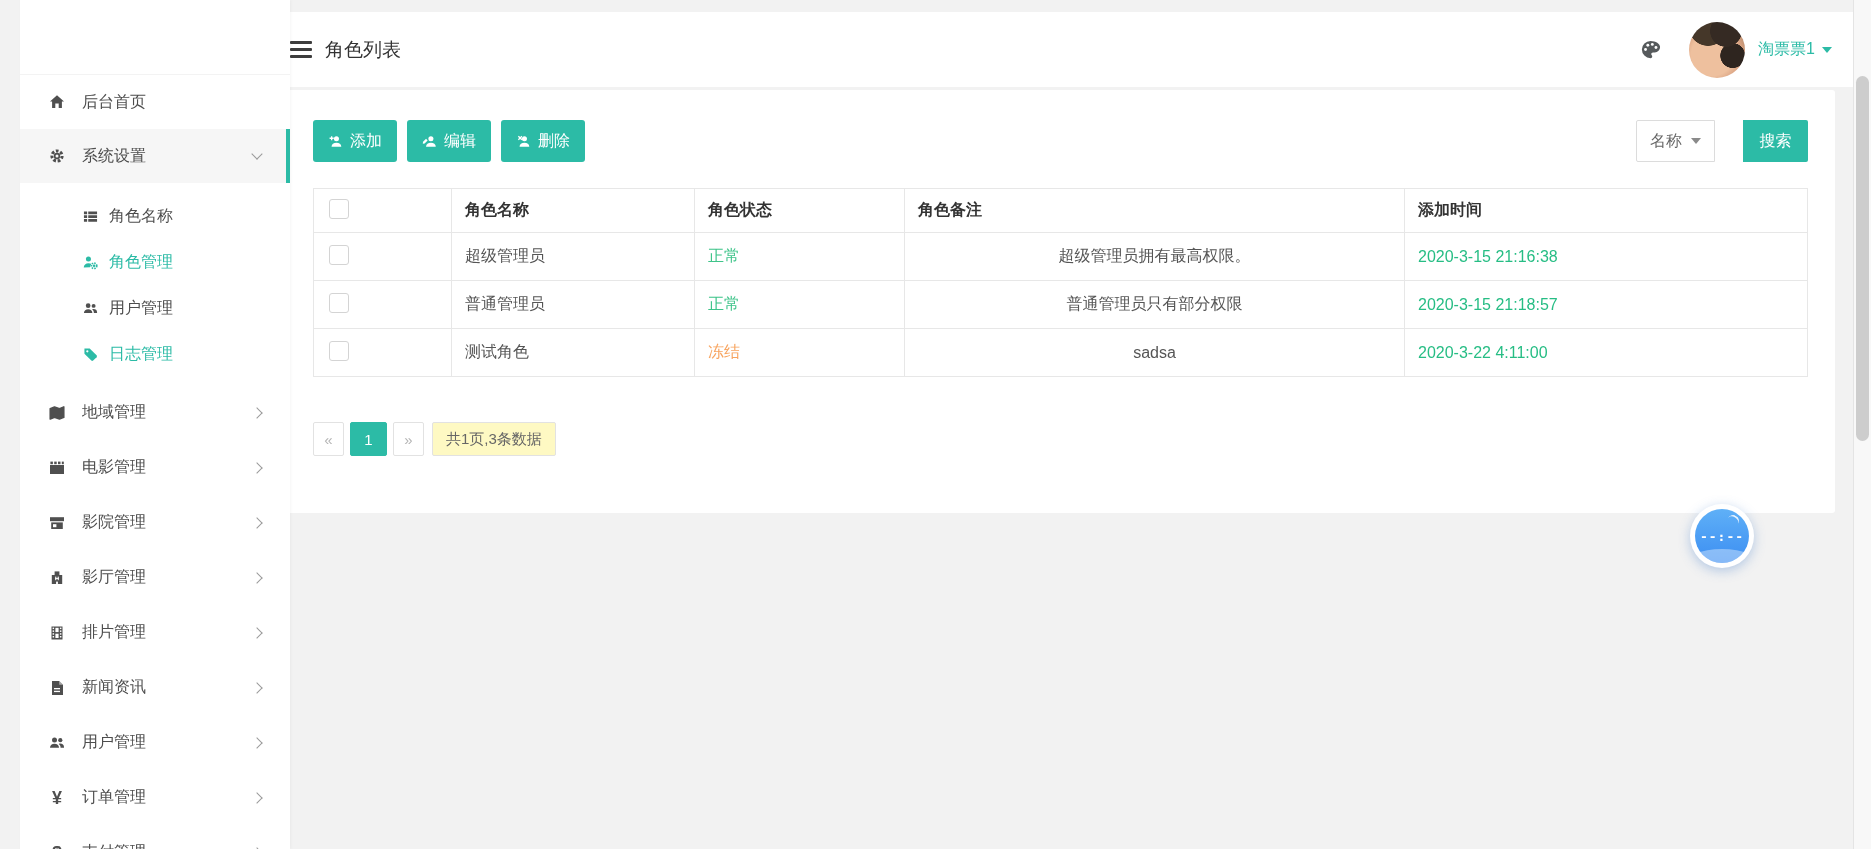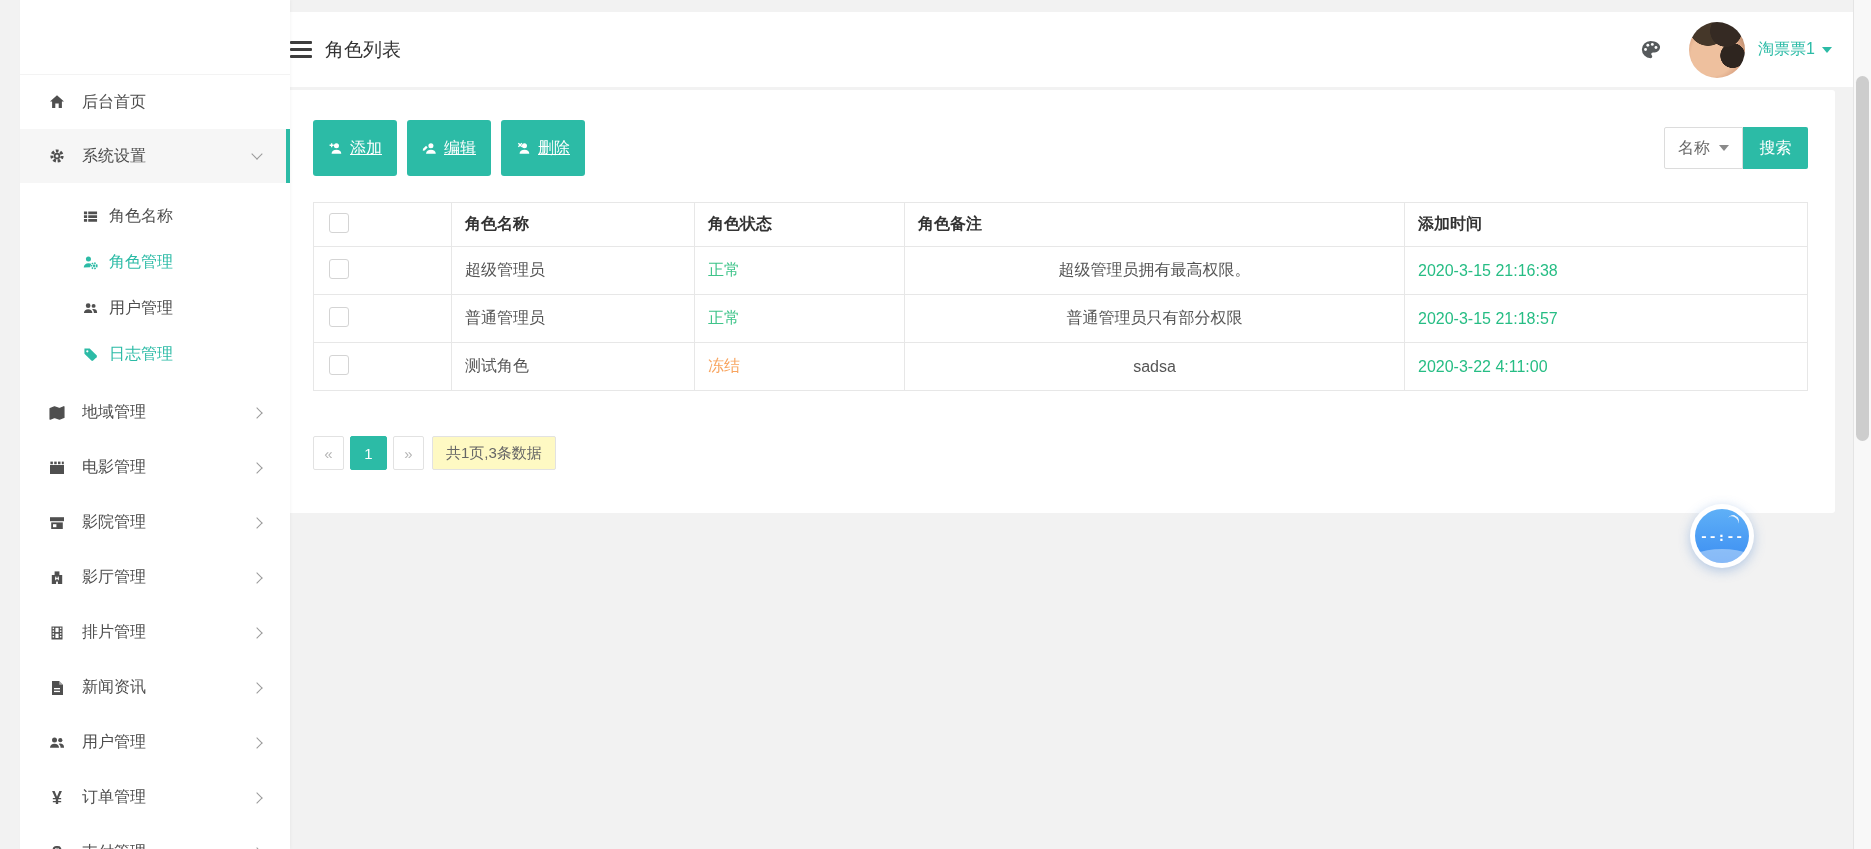--- a/index.html
+++ b/index.html
@@ -49,28 +49,28 @@
   .caret{width:0;height:0;border-left:5px solid transparent;border-right:5px solid transparent;border-top:6px solid var(--accent);margin-left:7px;}
 
   
   .scrollbar{position:absolute;right:0;top:0;bottom:0;width:18px;background:#f8f8f8;border-left:1px solid #e4e4e4;z-index:6;}
   .scroll-thumb{position:absolute;left:2px;right:2px;top:76px;height:365px;background:#cdcdcd;border-radius:7px;}
 
   
   .main{position:absolute;left:270px;right:18px;top:75px;bottom:0;}
   .card{margin:15px 18px 0 15px;height:423px;background:#fff;border-radius:3px;padding:30px 27px 0 28px;}
   .toolbar{display:flex;align-items:center;}
-  .btn{height:56px;display:inline-flex;align-items:center;gap:7px;background:var(--accent);color:#fff;border:none;border-radius:3px;padding:0 15px;font-size:16px;margin-right:10px;cursor:pointer;font-family:inherit;text-decoration:underline;}
+  .btn{height:42px;display:inline-flex;align-items:center;gap:7px;background:var(--accent);color:#fff;border:none;border-radius:3px;padding:0 15px;font-size:16px;margin-right:10px;cursor:pointer;font-family:inherit;}
   .btn svg{width:15px;height:15px;fill:#fff;}
   .search-group{margin-left:auto;display:flex;height:42px;font-family:Liberation Serif, serif;}
   .filter-select{width:79px;border:1px solid #dcdcdc;border-radius:2px 0 0 2px;background:#fff;display:flex;align-items:center;justify-content:center;gap:9px;font-size:16px;color:#666;cursor:pointer;}
   .filter-select .caret{border-top-color:#8a8a8a;margin-left:0;}
   .search-input{width:173px;height:42px;border:1px solid #dcdcdc;border-left:none;padding:0 14px;font-size:16px;color:#333;outline:none;font-family:inherit;}
   .search-input::placeholder{color:#b3b3b3;}
-  .search-btn{width:65px;background:var(--accent);color:#fff;border:none;border-radius:0 2px 2px 0;font-size:16px;cursor:pointer;font-family:inherit;}
+  .search-btn{width:65px;background:var(--accent);color:#fff;border:none;border-radius:0 2px 2px 0;font-size:16px;cursor:pointer;font-family:inherit;margin-left:28px;}
 
   
   table{width:100%;border-collapse:collapse;margin-top:26px;table-layout:fixed;}
   th,td{border:1px solid var(--border);font-size:16px;}
   th{height:44px;text-align:left;padding-left:13px;color:#333;font-weight:bold;}
   td{height:48px;padding-left:13px;color:#555;}
   td.center,th.cb,td.cb{padding-left:0;}
   td.center{text-align:center;}
   th.cb,td.cb{padding-left:15px;}
   .cbx{width:20px;height:20px;border:1px solid #d4d4d4;border-radius:3px;background:#fff;display:inline-block;cursor:pointer;}

